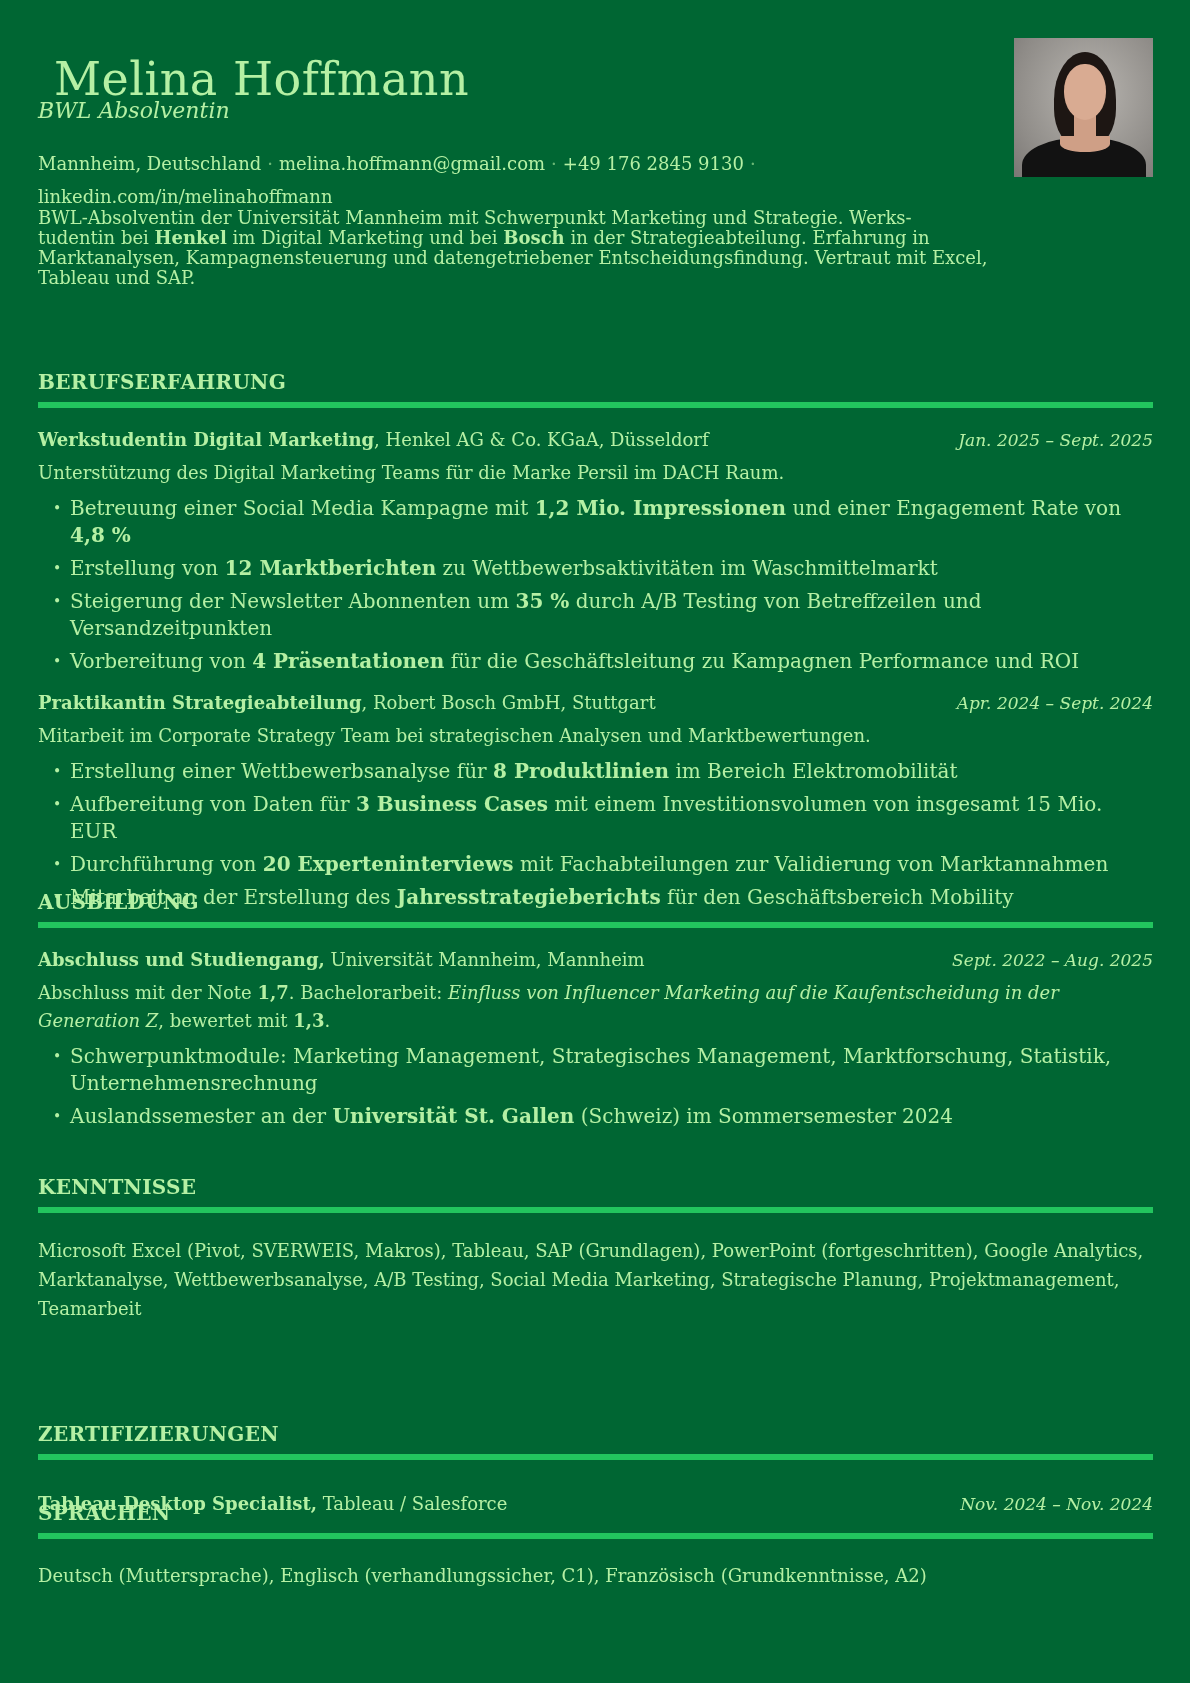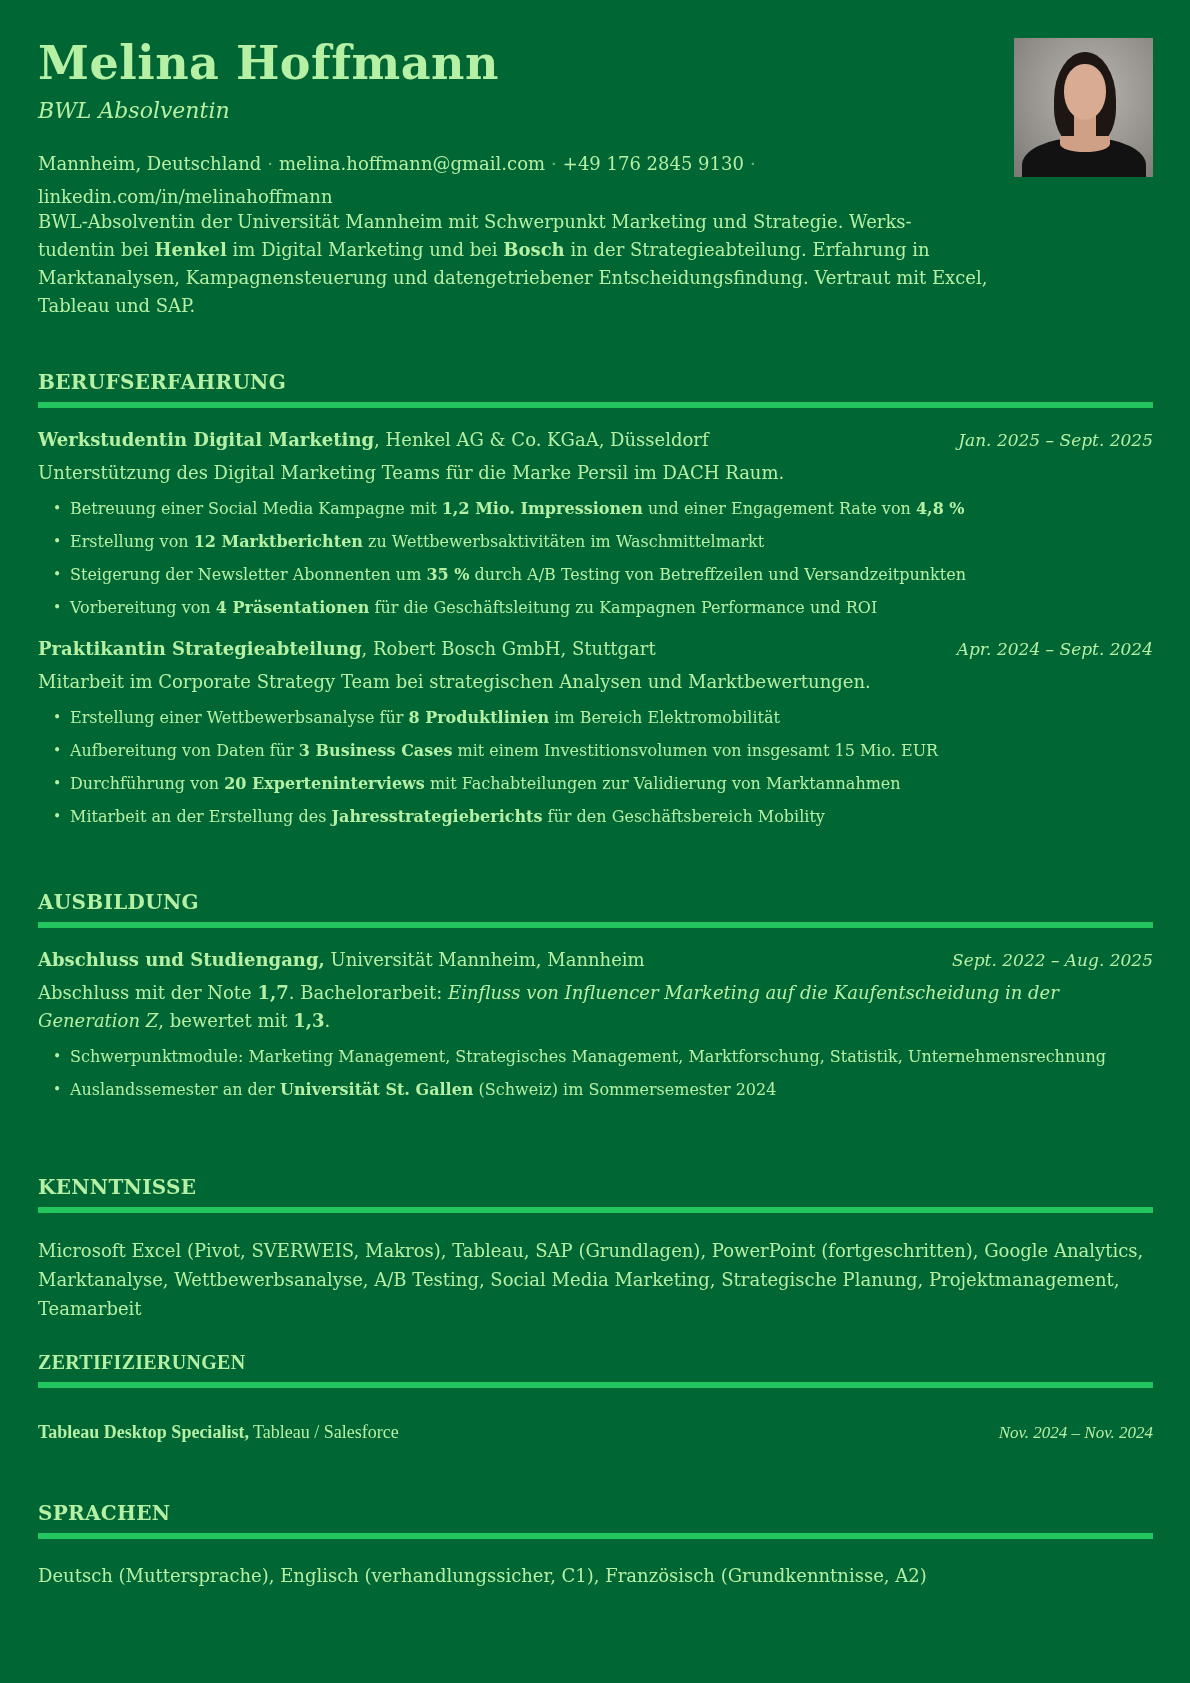--- a/index.html
+++ b/index.html
@@ -8,21 +8,21 @@
     background: #006633;
     color: #b5f0a4;
     font-family: "DejaVu Serif", serif;
     position: relative;
     overflow: hidden;
   }
   .page { position: absolute; left: 38px; top: 0; width: 1115px; }
   .header { position: relative; height: 330px; }
   .name {
     position: absolute; top: 36px; left: 0;
-    font-size: 46px; font-weight: bold; margin: 0; letter-spacing: 0.5px;
+    font-size: 46px; font-weight: normal; margin: 16px; letter-spacing: 0.5px;
     color: #b5f0a4;
   }
   .title {
     position: absolute; top: 98px; left: 0;
     font-size: 22px; font-style: italic;
   }
   .contact {
     position: absolute; top: 147px; left: 0; width: 960px;
     font-size: 18px; line-height: 33px;
   }
@@ -46,38 +46,38 @@
   .photo .body {
     position: absolute; left: 8px; top: 100px; width: 124px; height: 60px;
     background: #121212; border-radius: 45% 45% 0 0;
   }
   .photo .chest {
     position: absolute; left: 46px; top: 98px; width: 50px; height: 16px;
     background: #cf9f86; border-radius: 0 0 50% 50%;
   }
   .summary {
     position: absolute; top: 208px; left: 0; width: 950px;
-    font-size: 18px; line-height: 28px;
+    font-size: 18px; line-height: 20px;
   }
   b { font-weight: bold; }
 
   .section { position: absolute; left: 0; width: 1115px; }
   .section-title {
     font-size: 20px; font-weight: bold; letter-spacing: 0.3px;
     padding-bottom: 8px; border-bottom: 6px solid #22c55e;
   }
   .entry-head {
     display: flex; justify-content: space-between; align-items: baseline;
     font-size: 18px; line-height: 28px;
   }
   .entry-date { font-style: italic; font-size: 17px; }
   .entry-desc { font-size: 18px; line-height: 28px; margin-top: 5px; }
   ul.bullets { margin: 8px 0 0 0; padding: 0 0 0 32px; list-style: none; }
   ul.bullets li {
-    font-size: 16px; line-height: 27px; margin-bottom: 6px; position: relative;
+    font-size: 20px; line-height: 27px; margin-bottom: 6px; position: relative;
   }
   ul.bullets li::before {
     content: "•"; position: absolute; left: -17px; top: 0; font-size: 14px;
   }
   .plain { font-size: 18px; line-height: 29px; }
   .footer {
     position: absolute; top: 1708px; left: 0; width: 1190px; text-align: center;
     font-family: "DejaVu Sans", sans-serif; font-size: 14px;
   }
 </style>
@@ -149,21 +149,21 @@
         <li><span>Auslandssemester an der </span><b>Universität St. Gallen</b><span> (Schweiz) im Sommersemester 2024</span></li>
       </ul>
     </div>
   </div>
 
   <div class="section" style="top:1175px;">
     <div class="section-title">KENNTNISSE</div>
     <div class="plain" style="margin-top:23px;">Microsoft Excel (Pivot, SVERWEIS, Makros), Tableau, SAP (Grundlagen), PowerPoint (fortgeschritten), Google Analytics, Marktanalyse, Wettbewerbsanalyse, A/B Testing, Social Media Marketing, Strategische Planung, Projektmanagement, Teamarbeit</div>
   </div>
 
-  <div class="section" style="top:1351px;font-family:Liberation Serif, serif;">
+  <div class="section" style="top:1422px;">
     <div class="section-title">ZERTIFIZIERUNGEN</div>
     <div class="entry-head" style="margin-top:30px;">
       <span><b>Tableau Desktop Specialist,</b><span> Tableau / Salesforce</span></span>
       <span class="entry-date">Nov. 2024 – Nov. 2024</span>
     </div>
   </div>
 
   <div class="section" style="top:1501px;">
     <div class="section-title">SPRACHEN</div>
     <div class="plain" style="margin-top:22px;">Deutsch (Muttersprache), Englisch (verhandlungssicher, C1), Französisch (Grundkenntnisse, A2)</div>

